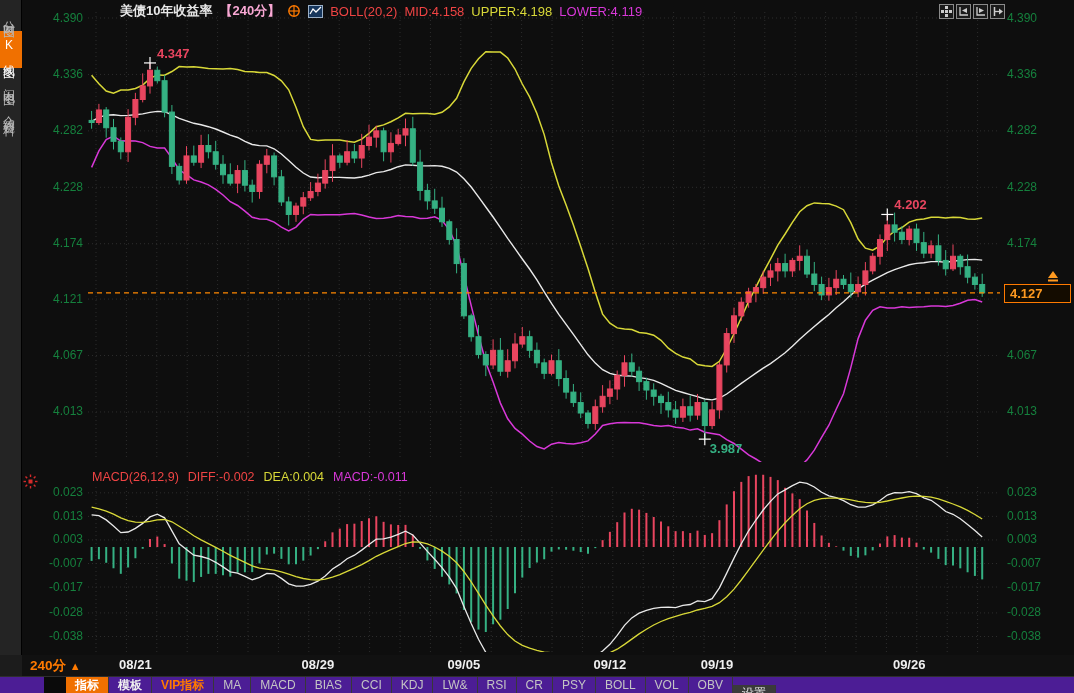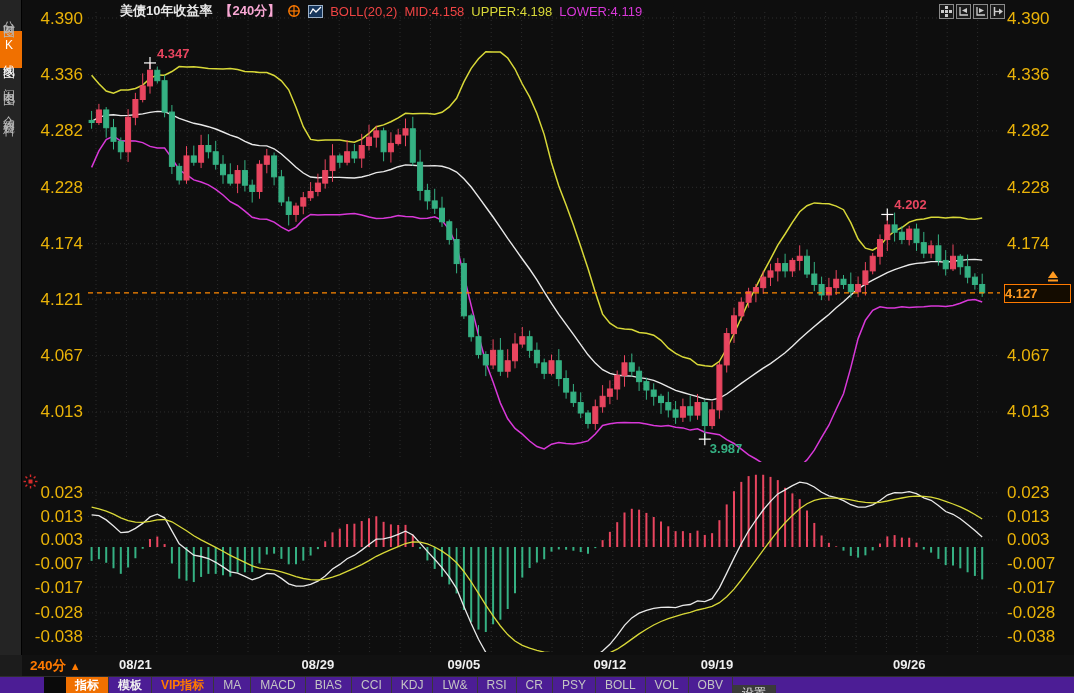--- a/index.html
+++ b/index.html
@@ -18,31 +18,31 @@
   .titlebar{position:absolute;left:88px;top:3px;height:16px;z-index:3;font-size:13px;
             display:flex;align-items:center;gap:7px;white-space:nowrap;margin-left:32px;}
   .t-white{color:#e8e8e8;font-weight:bold;}
   .t-plain{color:#ef4444;text-align:center;}
   .t-orangered{color:#f9a8d4;font-weight:bold;}
   .t-yellow{color:#d8d838;}
   .t-magenta{color:#d838d8;}
   .macdbar{position:absolute;left:92px;top:469px;height:15px;z-index:3;font-size:12.5px;
            display:flex;align-items:center;gap:9px;white-space:nowrap;}
   
-  .axlabel{position:absolute;font-size:17px;color:#eab308;z-index:2;width:58px;line-height:13px;}
+  .axlabel{position:absolute;font-size:12px;color:#15803d;z-index:2;width:58px;line-height:13px;}
   .axleft{left:25px;text-align:right;}
   .axright{left:1007px;text-align:left;}
   
   .topicons{position:absolute;left:939px;top:4px;z-index:3;display:flex;gap:2px;}
   .ticon{width:15px;height:15px;border:1px solid #8a8a8a;background:#1a1a1a;display:flex;
          align-items:center;justify-content:center;cursor:pointer;}
   
   .price-tag{position:absolute;left:1004px;top:284px;width:67px;height:19px;z-index:3;
              border:1px solid #ff7a00;background:#140c00;color:#ff9a20;font-size:13px;
-             font-weight:bold;line-height:17px;}
+             font-weight:bold;line-height:17px;padding-left:5px;}
   .price-anchor{position:absolute;left:1046px;top:269px;z-index:3;cursor:pointer;}
   
   .footer-dates{position:absolute;left:0;top:655px;width:1074px;height:21px;background:#111;z-index:4;}
   .fd-corner{position:absolute;left:0;top:0;width:22px;height:21px;background:#1c1c1c;}
   .period-label{position:absolute;left:30px;top:2px;color:#ff7a00;font-size:13.5px;font-weight:bold;}
   .date-label{position:absolute;top:2px;color:#f0f0f0;font-size:13px;font-weight:bold;width:44px;
               text-align:center;}
   .footer-tabs{position:absolute;left:0;top:676px;width:1074px;height:17px;background:#4c1d95;
                border-top:1px solid #2e2e2e;z-index:4;display:flex;padding-left:44px;}
   .ft-corner{width:22px;height:100%;background:#0a0a0a;}
@@ -590,20 +590,26 @@
     </span>
     <span class="ticon">
       <svg width="11" height="11">
           <line x1="2.5" y1="1" x2="2.5" y2="10" stroke="#cccccc" stroke-width="1.5"></line>
           <line x1="3" y1="5.5" x2="9" y2="5.5" stroke="#cccccc" stroke-width="1.3"></line>
           <polygon points="7,2.5 11,5.5 7,8.5" fill="#cccccc"></polygon>
         </svg>
     </span>
   </div>
 
+  <div class="macdbar">
+    <span class="t-plain">MACD(26,12,9)</span>
+    <span class="t-plain">DIFF:-0.002</span>
+    <span class="t-yellow">DEA:0.004</span>
+    <span class="t-magenta">MACD:-0.011</span>
+  </div>
 
   <span class="sun-icon">
     <svg width="15" height="15">
       <rect x="5.5" y="5.5" width="4" height="4" fill="#d42a2a"></rect>
       <g stroke="#d42a2a" stroke-width="1.4">
         <line x1="7.5" y1="0.5" x2="7.5" y2="3"></line>
           <line x1="7.5" y1="12" x2="7.5" y2="14.5"></line>
         <line x1="0.5" y1="7.5" x2="3" y2="7.5"></line>
           <line x1="12" y1="7.5" x2="14.5" y2="7.5"></line>
         <line x1="2.5" y1="2.5" x2="4.2" y2="4.2"></line>

